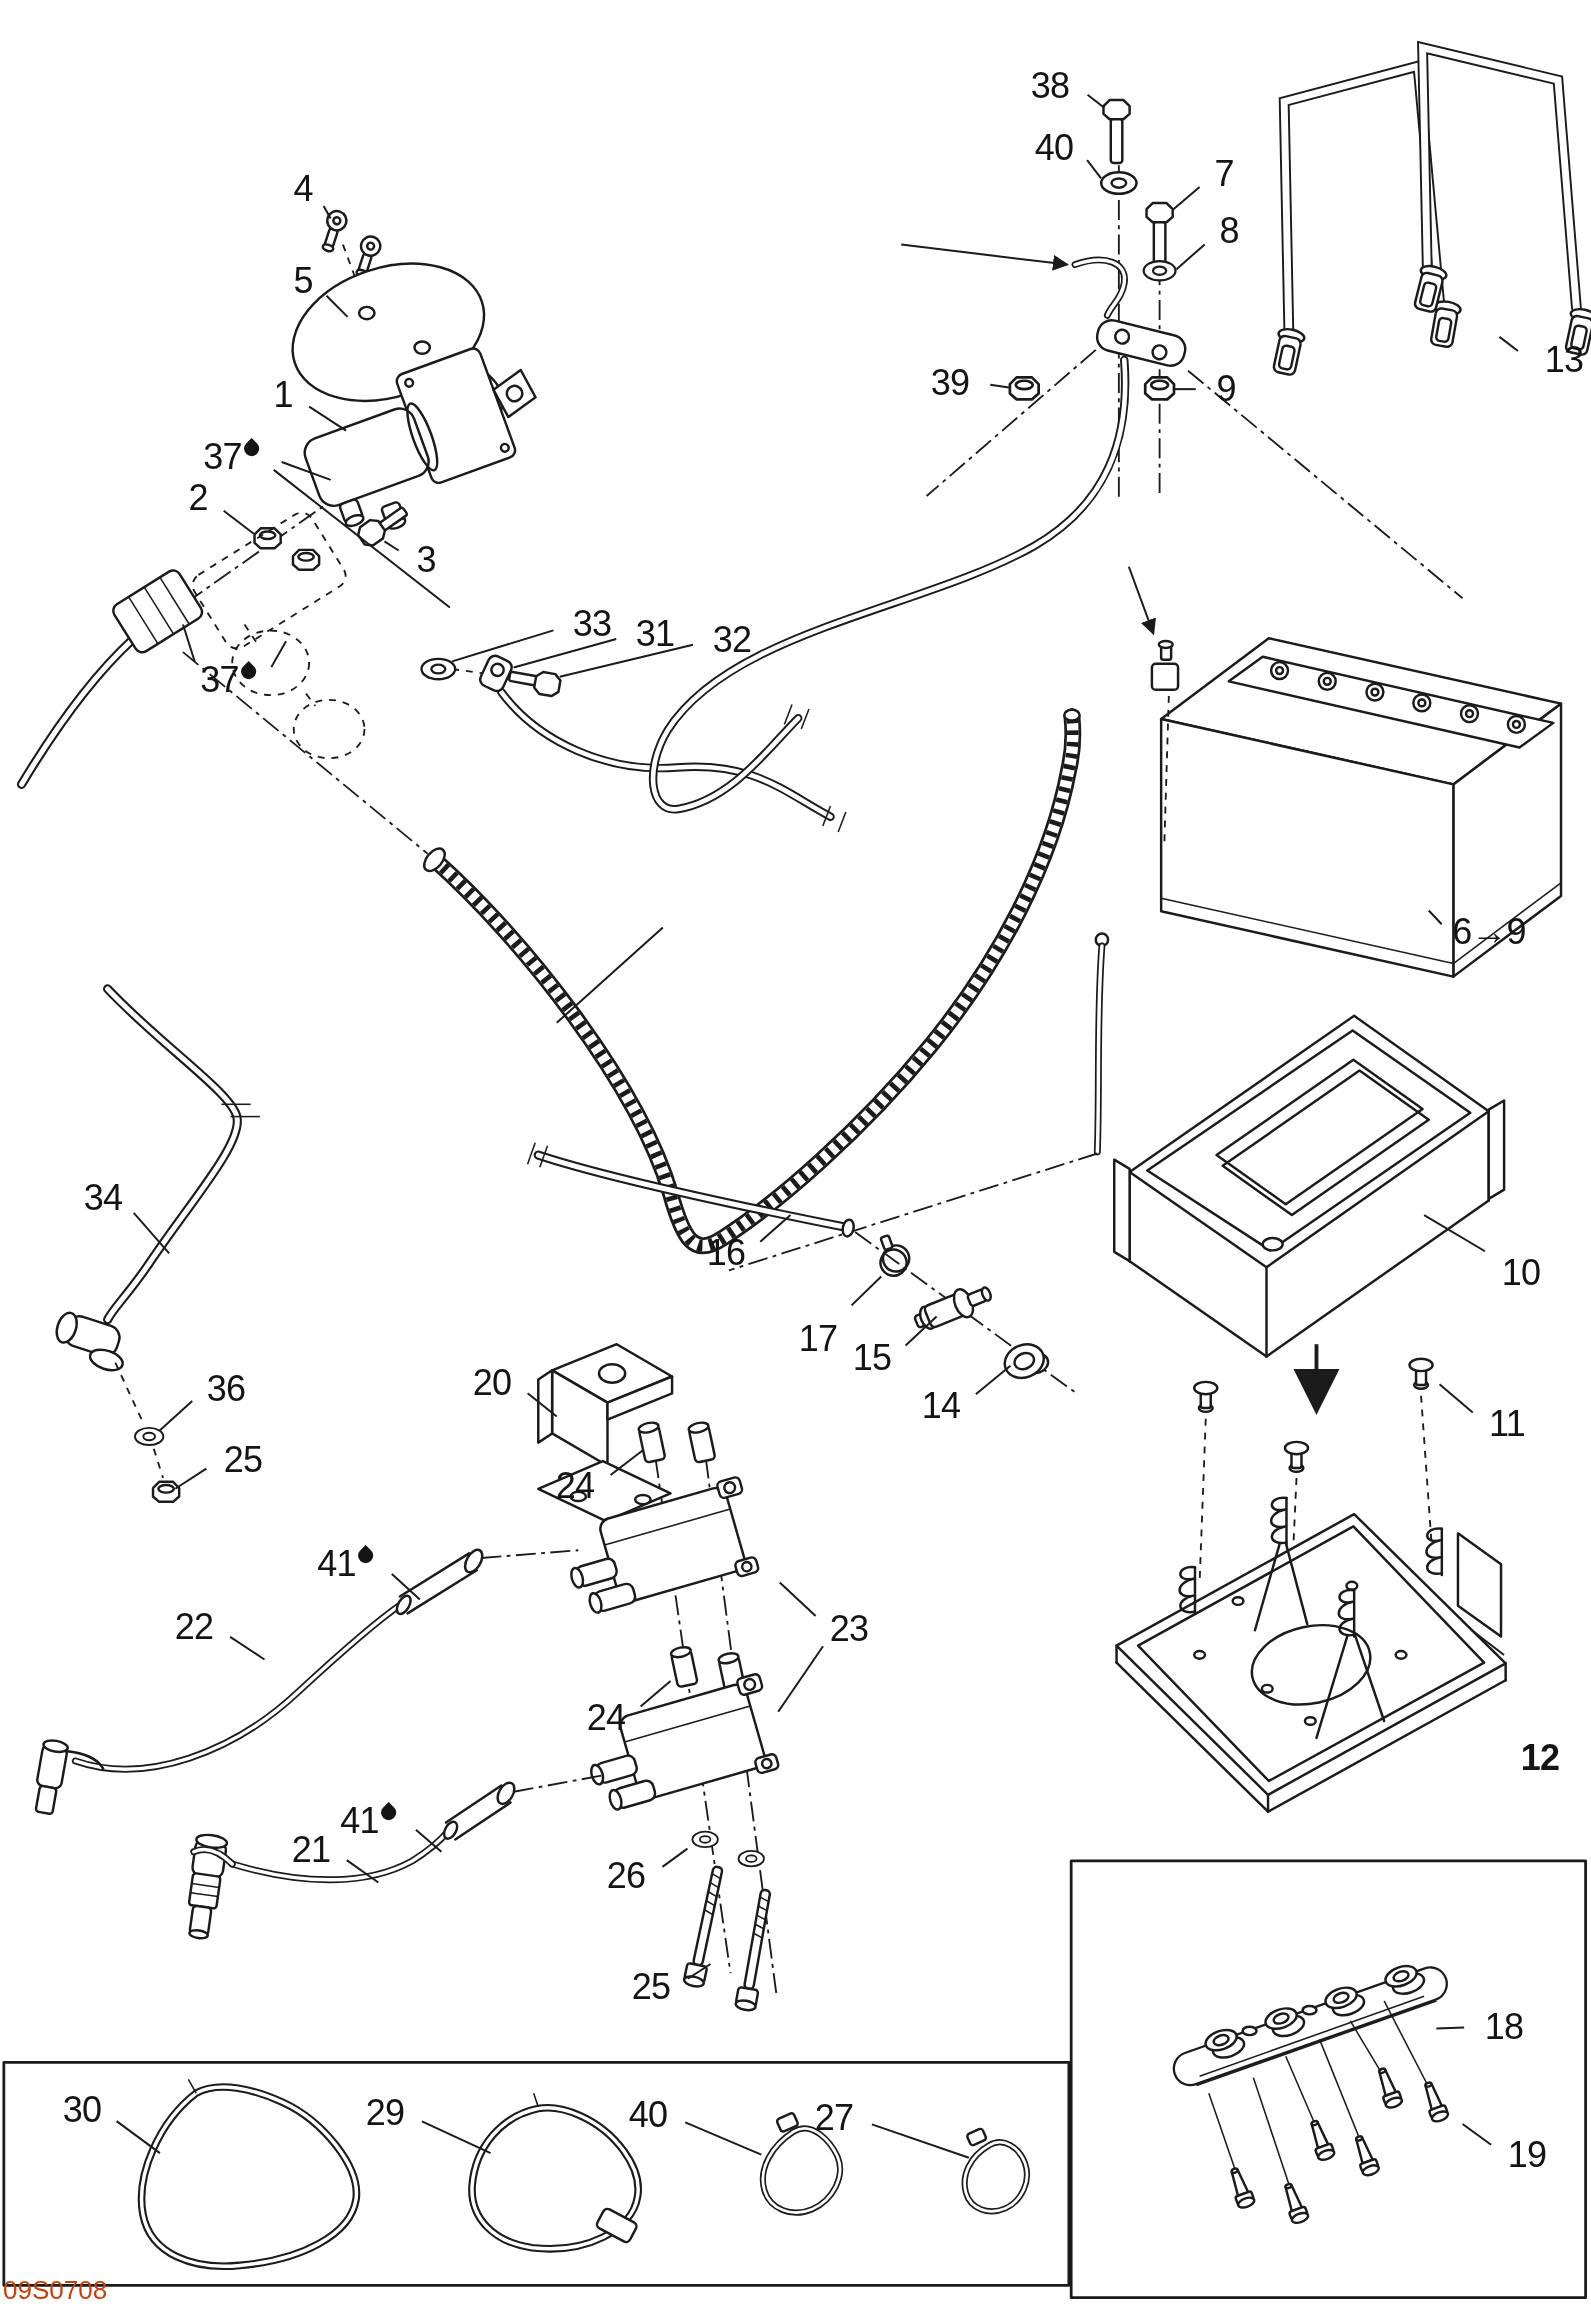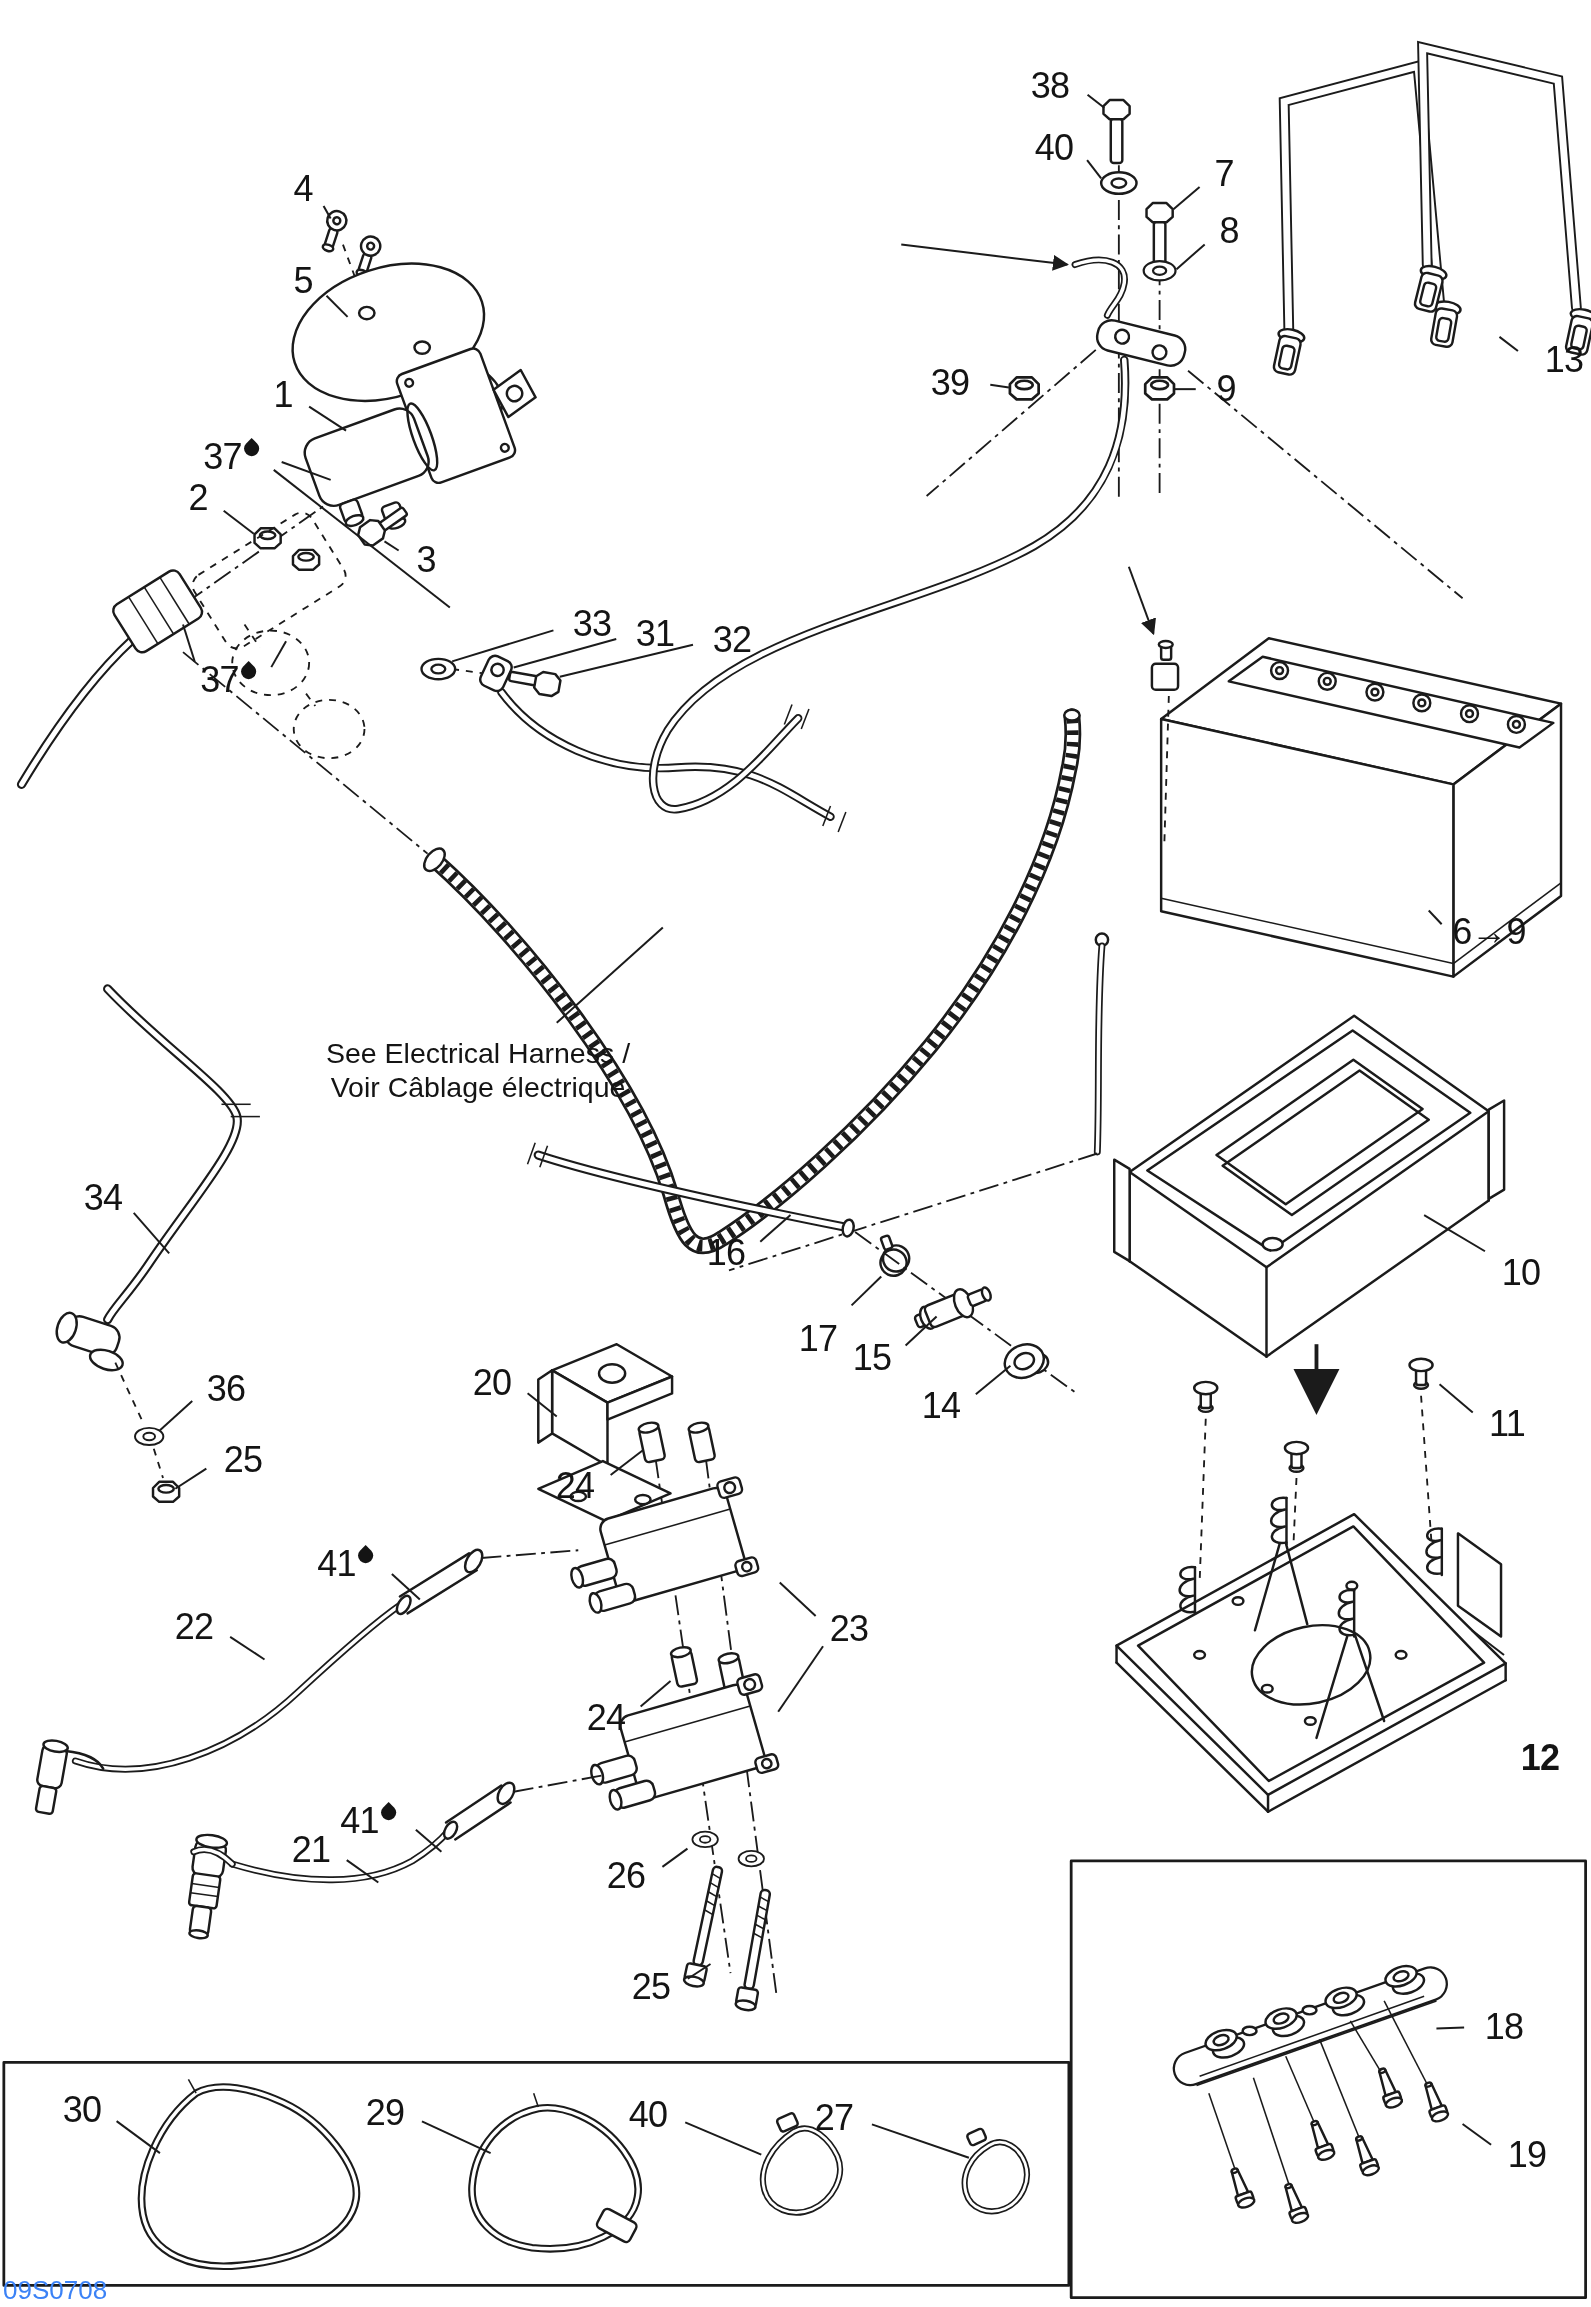--- a/index.html
+++ b/index.html
@@ -21,21 +21,21 @@
 
   
   .callout{position:absolute;transform:translate(-50%,-50%);
     font-size:36px;line-height:1;color:#141414;letter-spacing:-0.8px;
     display:flex;align-items:flex-start;gap:2.3px;white-space:nowrap;}
   .callout .drop{width:14.6px;height:14.6px;background:#141414;
     border-radius:0 50% 50% 50%;transform:rotate(45deg);margin-top:2.3px;}
   .note{position:absolute;transform:translate(-50%,-50%);
     font-size:28.5px;line-height:1.2;color:#141414;text-align:center;white-space:nowrap;}
   .note span{display:block;}
-  #diagram-code{position:absolute;left:3.1px;top:2275px;font-size:26px;color:#3b82f6;}
+  #diagram-code{position:absolute;left:3.1px;top:2275px;font-size:26px;color:#c2410c;}
 </style>
 </head>
 <body>
 
 <div id="stage">
 
 <svg id="art" viewBox="0 0 2069 3000" xmlns="http://www.w3.org/2000/svg">
   <defs>
     <marker id="arw" viewBox="0 0 10 10" refX="9" refY="5" markerWidth="8" markerHeight="8" orient="auto-start-reverse">
       <path d="M0,0 L10,5 L0,10 z" fill="#1b1b1b"></path>
@@ -532,24 +532,20 @@
         <line x1="894.5" y1="2573.2" x2="924" y2="2554" class="leader"></line>
         <line x1="151.6" y1="2758.4" x2="208" y2="2800" class="leader"></line>
         <line x1="548.7" y1="2758.6" x2="638" y2="2800" class="leader"></line>
         <line x1="891.1" y1="2759.9" x2="990" y2="2802" class="leader"></line>
         <line x1="1133.9" y1="2762.5" x2="1260" y2="2806" class="leader"></line>
         <line x1="1904.0" y1="2636.7" x2="1868" y2="2638" class="leader"></line>
         <line x1="1939.1" y1="2789.1" x2="1902" y2="2762" class="leader"></line>
       </g>
 </svg>
 
-<div class="note" style="left:478px;top:1070px;">
-  <span>See Electrical Harness /</span>
-  <span>Voir Câblage électrique</span>
-</div>
 <div id="diagram-code">09S0708</div>
 
 <div id="callouts">
       <div class="callout" style="left: 303px; top: 189px;">
         <span>4</span>
       </div>
       <div class="callout" style="left: 303px; top: 281px;">
         <span>5</span>
       </div>
       <div class="callout" style="left: 283px; top: 395px;">

